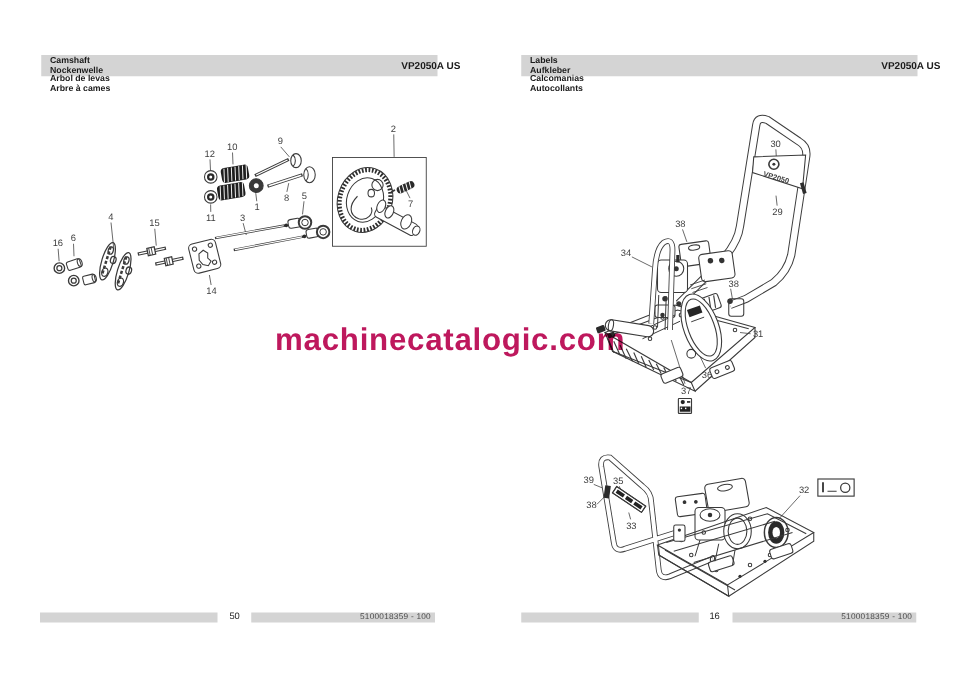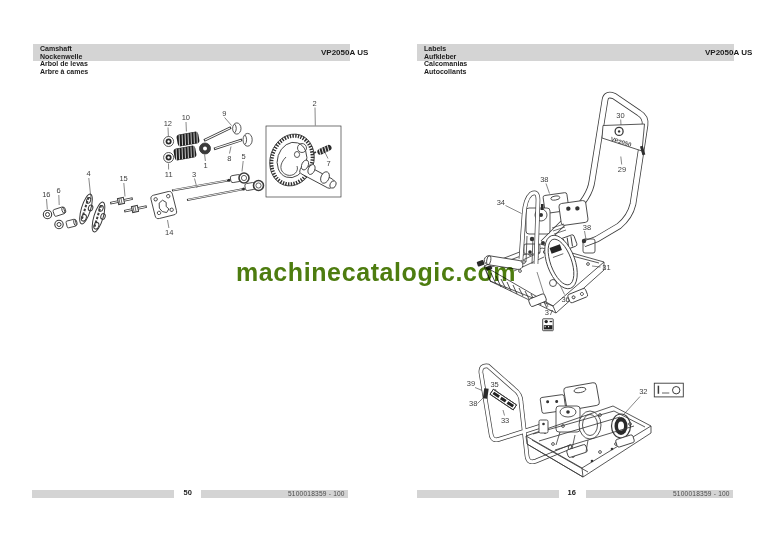--- a/index.html
+++ b/index.html
@@ -1,22 +1,22 @@
 <!DOCTYPE html>
 <html><head>
 <meta charset="utf-8">
 <style>
 html,body{margin:0;padding:0;width:768px;height:543px;background:#fff;overflow:hidden;}
 body{font-family:"Liberation Sans",sans-serif;position:relative;}
 .bar{position:absolute;background:#d4d4d4;}
 .ht{position:absolute;font-weight:bold;font-size:7px;line-height:7.5px;color:#1c1c1c;white-space:nowrap;}
 .vp{position:absolute;font-weight:bold;font-size:8px;color:#1c1c1c;margin-left:24px;}
-.pn{position:absolute;font-weight:bold;font-size:7.5px;color:#1c1c1c;top:488.4px;}
+.pn{position:absolute;font-weight:normal;font-size:7.5px;color:#1c1c1c;top:488.4px;}
 .fs{position:absolute;font-size:6.6px;letter-spacing:0.2px;color:#4a4a4a;}
-.wm{position:absolute;left:236px;top:258px;font-weight:bold;font-size:25px;color:#4d7c0f;letter-spacing:0.6px;white-space:nowrap;mix-blend-mode:multiply;}
+.wm{position:absolute;left:220px;top:258px;font-weight:bold;font-size:25px;color:#be185d;letter-spacing:0.6px;white-space:nowrap;mix-blend-mode:multiply;}
 svg{position:absolute;left:0;top:0;}
 </style>
 </head>
 <body>
 
 <div class="bar" style="left:32.5px;top:43.5px;width:317.5px;height:17.8px;"></div>
 <div class="ht" style="left:40px;top:45.2px;">Camshaft<br>Nockenwelle</div>
 <div class="vp" style="left:297px;top:48px;">VP2050A US</div>
 <div class="ht" style="left:40px;top:60.4px;">Arbol de levas<br>Arbre à cames</div>
 

